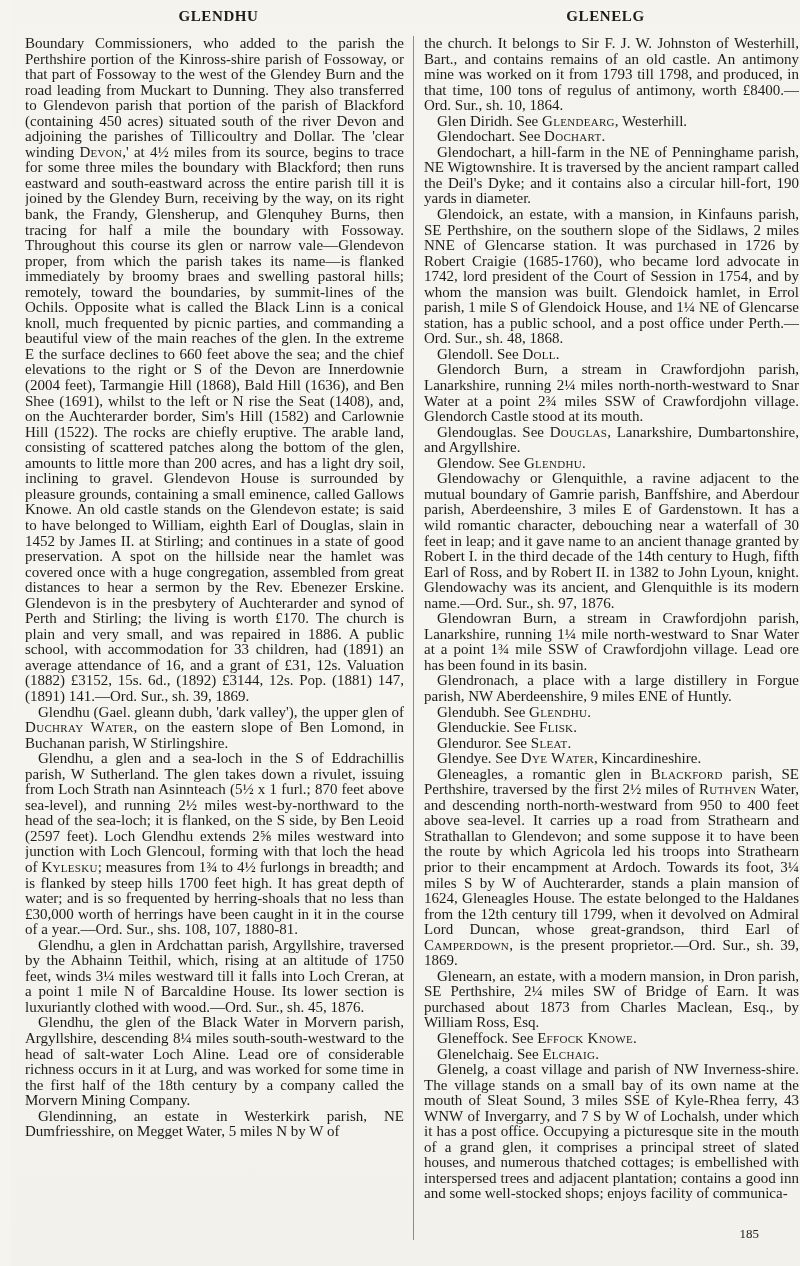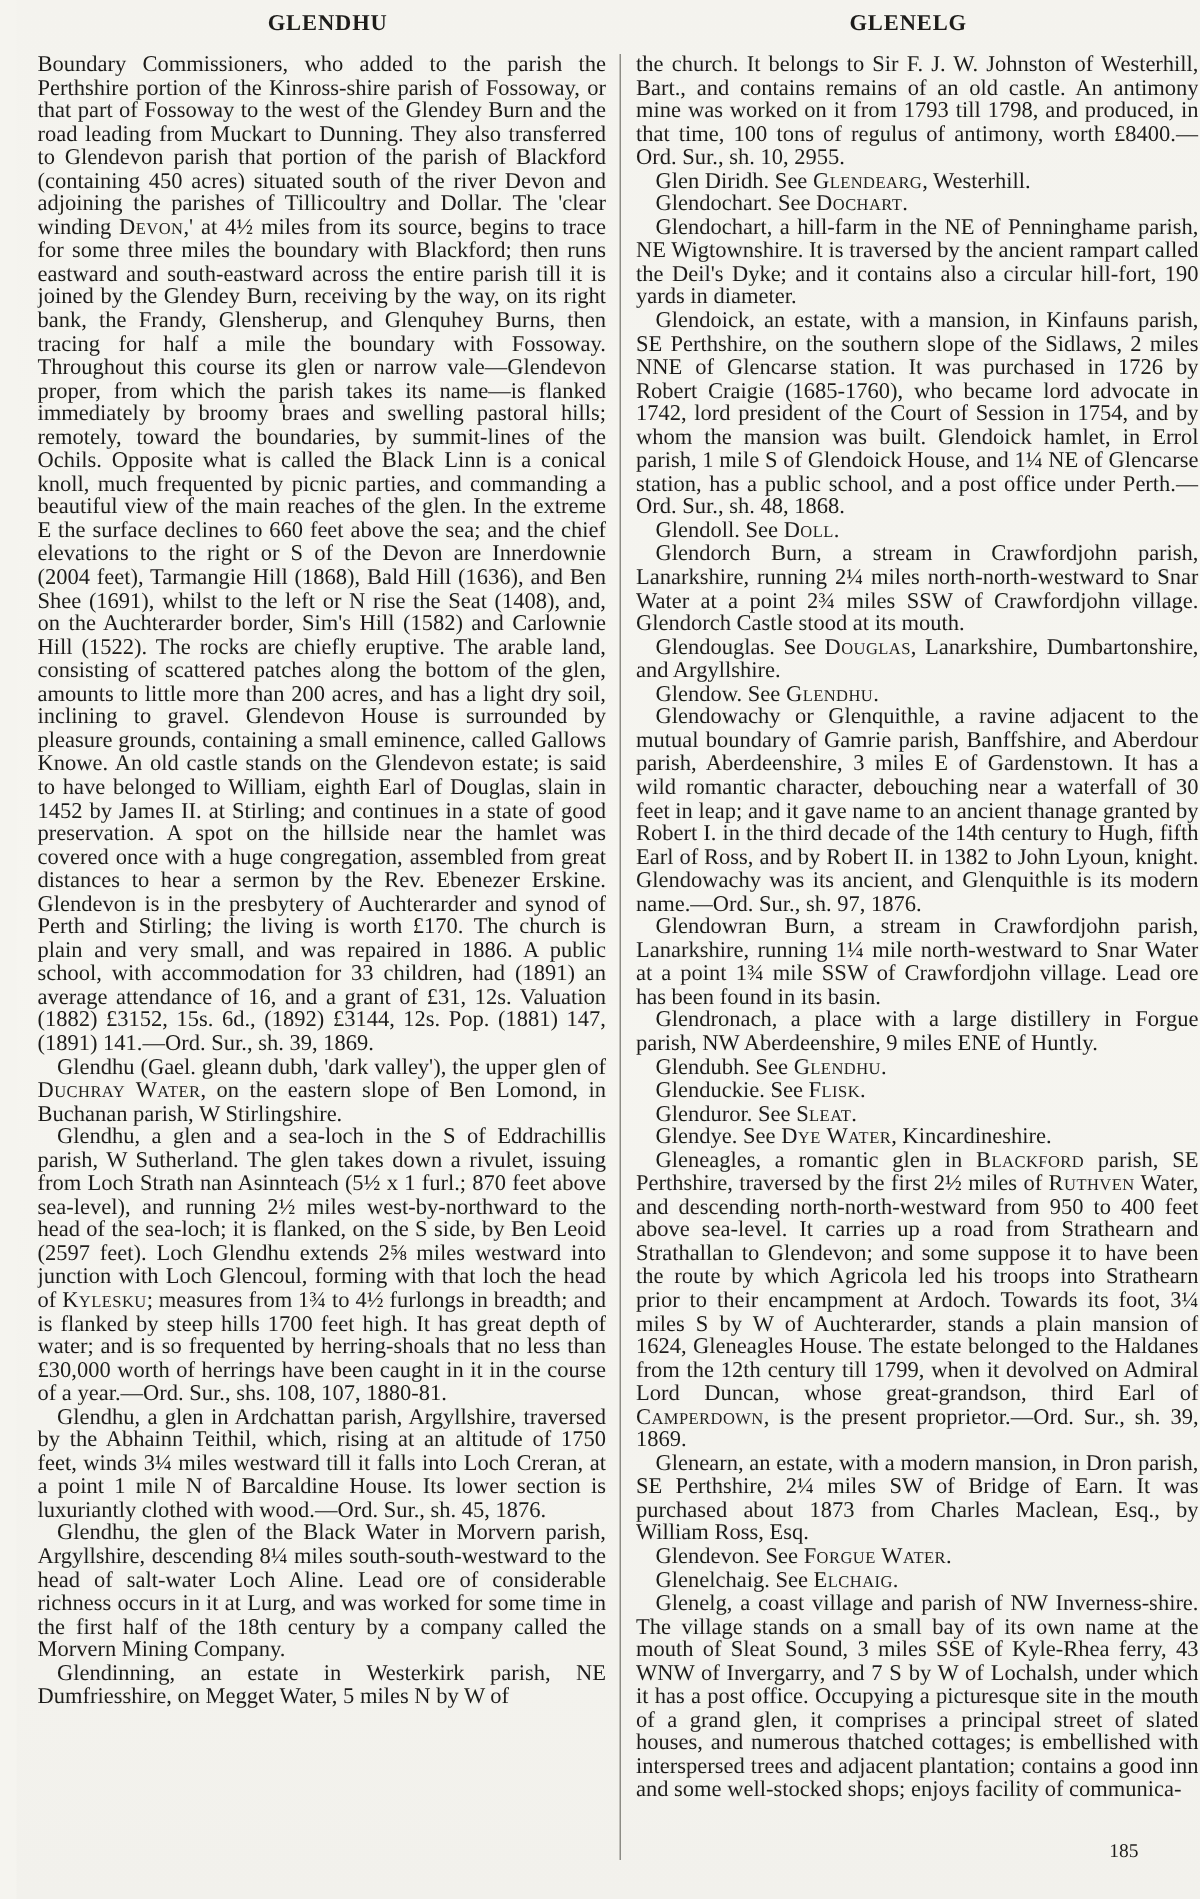--- a/index.html
+++ b/index.html
@@ -48,37 +48,37 @@
   <div class="columns">
     <div class="col col-left">
         <p class="entry"><span class="seg-p">Boundary Commissioners, who added to the parish the Perthshire portion of the Kinross-shire parish of Fossoway, or that part of Fossoway to the west of the Glendey Burn and the road leading from Muckart to Dunning. They also transferred to Glendevon parish that portion of the parish of Blackford (containing 450 acres) situated south of the river Devon and adjoining the parishes of Tillicoultry and Dollar. The 'clear winding </span><span class="seg-sc">Devon</span><span class="seg-p">,' at 4½ miles from its source, begins to trace for some three miles the boundary with Blackford; then runs eastward and south-eastward across the entire parish till it is joined by the Glendey Burn, receiving by the way, on its right bank, the Frandy, Glensherup, and Glenquhey Burns, then tracing for half a mile the boundary with Fossoway. Throughout this course its glen or narrow vale—Glendevon proper, from which the parish takes its name—is flanked immediately by broomy braes and swelling pastoral hills; remotely, toward the boundaries, by summit-lines of the Ochils. Opposite what is called the Black Linn is a conical knoll, much frequented by picnic parties, and commanding a beautiful view of the main reaches of the glen. In the extreme E the surface declines to 660 feet above the sea; and the chief elevations to the right or S of the Devon are Innerdownie (2004 feet), Tarmangie Hill (1868), Bald Hill (1636), and Ben Shee (1691), whilst to the left or N rise the Seat (1408), and, on the Auchterarder border, Sim's Hill (1582) and Carlownie Hill (1522). The rocks are chiefly eruptive. The arable land, consisting of scattered patches along the bottom of the glen, amounts to little more than 200 acres, and has a light dry soil, inclining to gravel. Glendevon House is surrounded by pleasure grounds, containing a small eminence, called Gallows Knowe. An old castle stands on the Glendevon estate; is said to have belonged to William, eighth Earl of Douglas, slain in 1452 by James II. at Stirling; and continues in a state of good preservation. A spot on the hillside near the hamlet was covered once with a huge congregation, assembled from great distances to hear a sermon by the Rev. Ebenezer Erskine. Glendevon is in the presbytery of Auchterarder and synod of Perth and Stirling; the living is worth £170. The church is plain and very small, and was repaired in 1886. A public school, with accommodation for 33 children, had (1891) an average attendance of 16, and a grant of £31, 12s. Valuation (1882) £3152, 15s. 6d., (1892) £3144, 12s. Pop. (1881) 147, (1891) 141.—</span><span class="seg-i">Ord. Sur.</span><span class="seg-p">, sh. 39, 1869.</span></p>
         <p class="entry indent"><span class="seg-b">Glendhu</span><span class="seg-p"> (Gael. </span><span class="seg-i">gleann dubh</span><span class="seg-p">, 'dark valley'), the upper glen of </span><span class="seg-sc">Duchray Water</span><span class="seg-p">, on the eastern slope of Ben Lomond, in Buchanan parish, W Stirlingshire.</span></p>
         <p class="entry indent"><span class="seg-b">Glendhu</span><span class="seg-p">, a glen and a sea-loch in the S of Eddrachillis parish, W Sutherland. The glen takes down a rivulet, issuing from Loch Strath nan Asinnteach (5½ x 1 furl.; 870 feet above sea-level), and running 2½ miles west-by-northward to the head of the sea-loch; it is flanked, on the S side, by Ben Leoid (2597 feet). Loch Glendhu extends 2⅝ miles westward into junction with Loch Glencoul, forming with that loch the head of </span><span class="seg-sc">Kylesku</span><span class="seg-p">; measures from 1¾ to 4½ furlongs in breadth; and is flanked by steep hills 1700 feet high. It has great depth of water; and is so frequented by herring-shoals that no less than £30,000 worth of herrings have been caught in it in the course of a year.—</span><span class="seg-i">Ord. Sur.</span><span class="seg-p">, shs. 108, 107, 1880-81.</span></p>
         <p class="entry indent"><span class="seg-b">Glendhu</span><span class="seg-p">, a glen in Ardchattan parish, Argyllshire, traversed by the Abhainn Teithil, which, rising at an altitude of 1750 feet, winds 3¼ miles westward till it falls into Loch Creran, at a point 1 mile N of Barcaldine House. Its lower section is luxuriantly clothed with wood.—</span><span class="seg-i">Ord. Sur.</span><span class="seg-p">, sh. 45, 1876.</span></p>
         <p class="entry indent"><span class="seg-b">Glendhu</span><span class="seg-p">, the glen of the Black Water in Morvern parish, Argyllshire, descending 8¼ miles south-south-westward to the head of salt-water Loch Aline. Lead ore of considerable richness occurs in it at Lurg, and was worked for some time in the first half of the 18th century by a company called the Morvern Mining Company.</span></p>
         <p class="entry indent"><span class="seg-b">Glendinning</span><span class="seg-p">, an estate in Westerkirk parish, NE Dumfriesshire, on Megget Water, 5 miles N by W of</span></p>
       </div>
     <div class="col col-right">
-        <p class="entry"><span class="seg-p">the church. It belongs to Sir F. J. W. Johnston of Westerhill, Bart., and contains remains of an old castle. An antimony mine was worked on it from 1793 till 1798, and produced, in that time, 100 tons of regulus of antimony, worth £8400.—</span><span class="seg-i">Ord. Sur.</span><span class="seg-p">, sh. 10, 2955.</span></p>
+        <p class="entry"><span class="seg-p">the church. It belongs to Sir F. J. W. Johnston of Westerhill, Bart., and contains remains of an old castle. An antimony mine was worked on it from 1793 till 1798, and produced, in that time, 100 tons of regulus of antimony, worth £8400.—</span><span class="seg-i">Ord. Sur.</span><span class="seg-p">, sh. 10, 1864.</span></p>
         <p class="entry indent"><span class="seg-b">Glen Diridh.</span><span class="seg-p"> See </span><span class="seg-sc">Glendearg</span><span class="seg-p">, Westerhill.</span></p>
         <p class="entry indent"><span class="seg-b">Glendochart.</span><span class="seg-p"> See </span><span class="seg-sc">Dochart</span><span class="seg-p">.</span></p>
         <p class="entry indent"><span class="seg-b">Glendochart</span><span class="seg-p">, a hill-farm in the NE of Penninghame parish, NE Wigtownshire. It is traversed by the ancient rampart called the Deil's Dyke; and it contains also a circular hill-fort, 190 yards in diameter.</span></p>
         <p class="entry indent"><span class="seg-b">Glendoick</span><span class="seg-p">, an estate, with a mansion, in Kinfauns parish, SE Perthshire, on the southern slope of the Sidlaws, 2 miles NNE of Glencarse station. It was purchased in 1726 by Robert Craigie (1685-1760), who became lord advocate in 1742, lord president of the Court of Session in 1754, and by whom the mansion was built. Glendoick hamlet, in Errol parish, 1 mile S of Glendoick House, and 1¼ NE of Glencarse station, has a public school, and a post office under Perth.—</span><span class="seg-i">Ord. Sur.</span><span class="seg-p">, sh. 48, 1868.</span></p>
         <p class="entry indent"><span class="seg-b">Glendoll.</span><span class="seg-p"> See </span><span class="seg-sc">Doll</span><span class="seg-p">.</span></p>
         <p class="entry indent"><span class="seg-b">Glendorch Burn</span><span class="seg-p">, a stream in Crawfordjohn parish, Lanarkshire, running 2¼ miles north-north-westward to Snar Water at a point 2¾ miles SSW of Crawfordjohn village. Glendorch Castle stood at its mouth.</span></p>
         <p class="entry indent"><span class="seg-b">Glendouglas.</span><span class="seg-p"> See </span><span class="seg-sc">Douglas</span><span class="seg-p">, Lanarkshire, Dumbartonshire, and Argyllshire.</span></p>
         <p class="entry indent"><span class="seg-b">Glendow.</span><span class="seg-p"> See </span><span class="seg-sc">Glendhu</span><span class="seg-p">.</span></p>
         <p class="entry indent"><span class="seg-b">Glendowachy</span><span class="seg-p"> or </span><span class="seg-b">Glenquithle</span><span class="seg-p">, a ravine adjacent to the mutual boundary of Gamrie parish, Banffshire, and Aberdour parish, Aberdeenshire, 3 miles E of Gardenstown. It has a wild romantic character, debouching near a waterfall of 30 feet in leap; and it gave name to an ancient thanage granted by Robert I. in the third decade of the 14th century to Hugh, fifth Earl of Ross, and by Robert II. in 1382 to John Lyoun, knight. Glendowachy was its ancient, and Glenquithle is its modern name.—</span><span class="seg-i">Ord. Sur.</span><span class="seg-p">, sh. 97, 1876.</span></p>
         <p class="entry indent"><span class="seg-b">Glendowran Burn</span><span class="seg-p">, a stream in Crawfordjohn parish, Lanarkshire, running 1¼ mile north-westward to Snar Water at a point 1¾ mile SSW of Crawfordjohn village. Lead ore has been found in its basin.</span></p>
         <p class="entry indent"><span class="seg-b">Glendronach</span><span class="seg-p">, a place with a large distillery in Forgue parish, NW Aberdeenshire, 9 miles ENE of Huntly.</span></p>
         <p class="entry indent"><span class="seg-b">Glendubh.</span><span class="seg-p"> See </span><span class="seg-sc">Glendhu</span><span class="seg-p">.</span></p>
         <p class="entry indent"><span class="seg-b">Glenduckie.</span><span class="seg-p"> See </span><span class="seg-sc">Flisk</span><span class="seg-p">.</span></p>
         <p class="entry indent"><span class="seg-b">Glenduror.</span><span class="seg-p"> See </span><span class="seg-sc">Sleat</span><span class="seg-p">.</span></p>
         <p class="entry indent"><span class="seg-b">Glendye.</span><span class="seg-p"> See </span><span class="seg-sc">Dye Water</span><span class="seg-p">, Kincardineshire.</span></p>
         <p class="entry indent"><span class="seg-b">Gleneagles</span><span class="seg-p">, a romantic glen in </span><span class="seg-sc">Blackford</span><span class="seg-p"> parish, SE Perthshire, traversed by the first 2½ miles of </span><span class="seg-sc">Ruthven</span><span class="seg-p"> Water, and descending north-north-westward from 950 to 400 feet above sea-level. It carries up a road from Strathearn and Strathallan to Glendevon; and some suppose it to have been the route by which Agricola led his troops into Strathearn prior to their encampment at Ardoch. Towards its foot, 3¼ miles S by W of Auchterarder, stands a plain mansion of 1624, Gleneagles House. The estate belonged to the Haldanes from the 12th century till 1799, when it devolved on Admiral Lord Duncan, whose great-grandson, third Earl of </span><span class="seg-sc">Camperdown</span><span class="seg-p">, is the present proprietor.—</span><span class="seg-i">Ord. Sur.</span><span class="seg-p">, sh. 39, 1869.</span></p>
         <p class="entry indent"><span class="seg-b">Glenearn</span><span class="seg-p">, an estate, with a modern mansion, in Dron parish, SE Perthshire, 2¼ miles SW of Bridge of Earn. It was purchased about 1873 from Charles Maclean, Esq., by William Ross, Esq.</span></p>
-        <p class="entry indent"><span class="seg-b">Glendevon.</span><span class="seg-p"> See </span><span class="seg-sc">Forgue Water</span><span class="seg-p">.</span></p>
+        <p class="entry indent"><span class="seg-b">Gleneffock.</span><span class="seg-p"> See </span><span class="seg-sc">Effock Knowe</span><span class="seg-p">.</span></p>
         <p class="entry indent"><span class="seg-b">Glenelchaig.</span><span class="seg-p"> See </span><span class="seg-sc">Elchaig</span><span class="seg-p">.</span></p>
         <p class="entry indent"><span class="seg-b">Glenelg</span><span class="seg-p">, a coast village and parish of NW Inverness-shire. The village stands on a small bay of its own name at the mouth of Sleat Sound, 3 miles SSE of Kyle-Rhea ferry, 43 WNW of Invergarry, and 7 S by W of Lochalsh, under which it has a post office. Occupying a picturesque site in the mouth of a grand glen, it comprises a principal street of slated houses, and numerous thatched cottages; is embellished with interspersed trees and adjacent plantation; contains a good inn and some well-stocked shops; enjoys facility of communica-</span></p>
       </div>
   </div>
   <div class="page-number">185</div>
 </div>
 
 </body></html>

